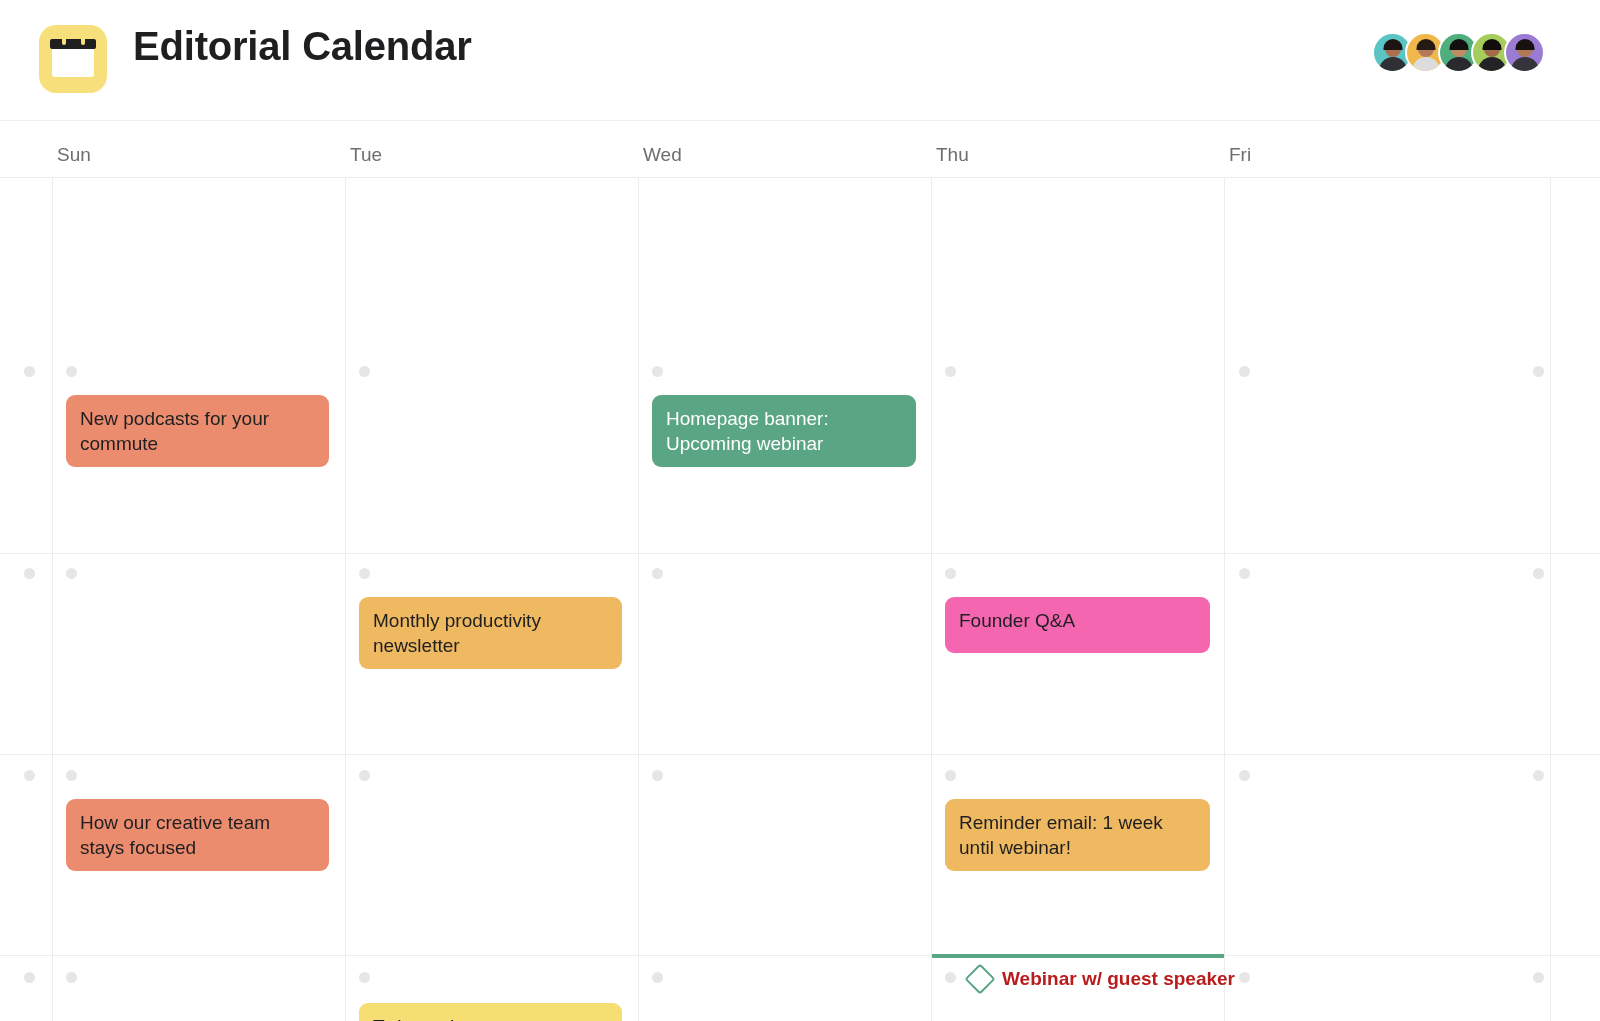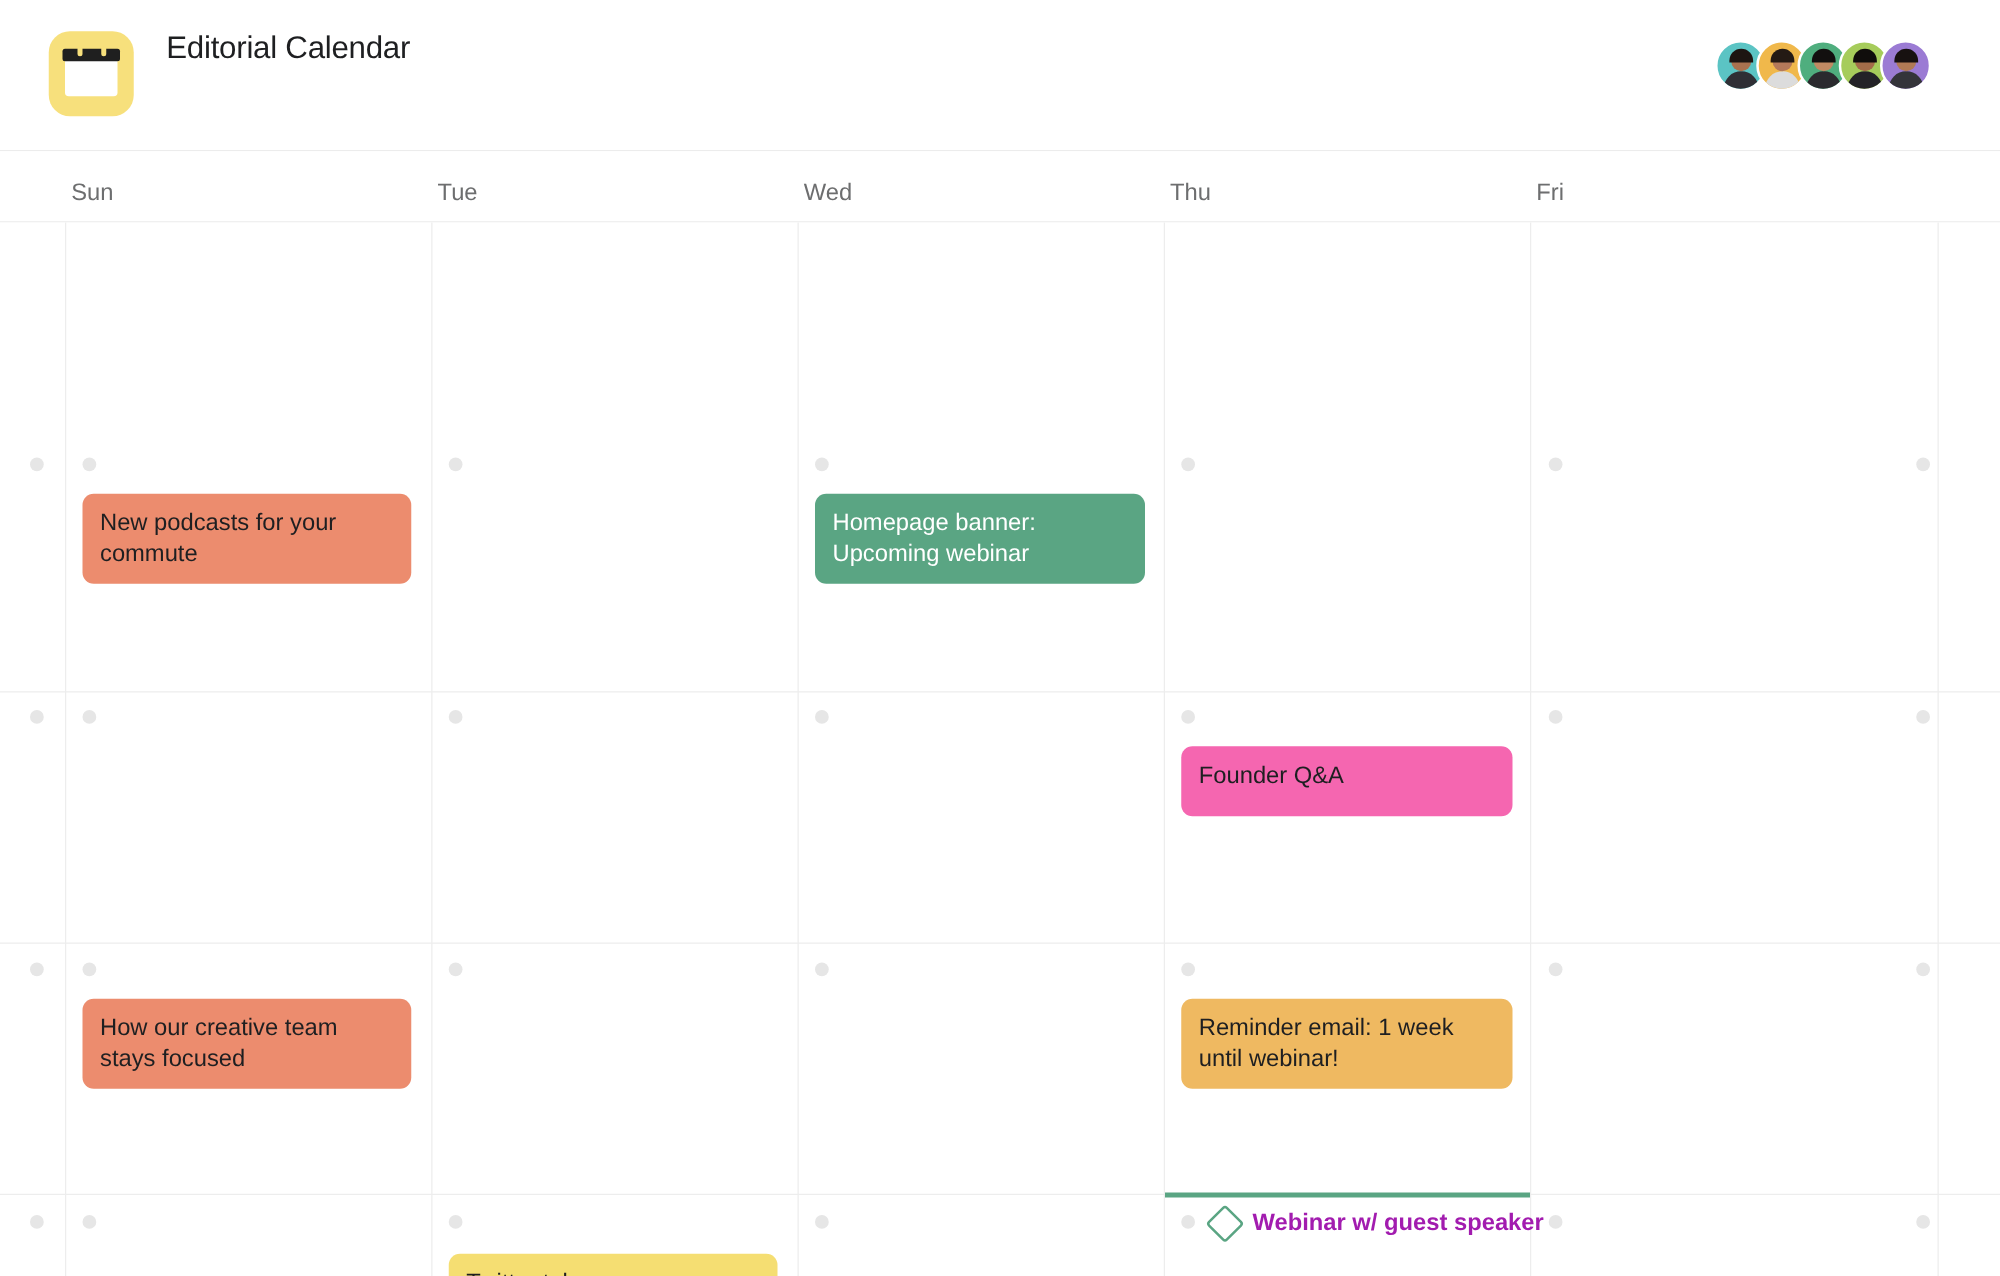--- a/index.html
+++ b/index.html
@@ -62,22 +62,22 @@
     background: #F7E07C;
     border-radius: 2px;
   }
   .project-icon .ring.r1 { left: 23px; }
   .project-icon .ring.r2 { left: 42px; }
 
   .title {
     position: absolute;
     left: 133px;
     top: 24px;
-    font-size: 25px;
-    font-weight: 400;
+    font-size: 40px;
+    font-weight: 700;
     color: #1e1f21;
     letter-spacing: -0.2px;
     white-space: nowrap;
   }
 
   .tabs {
     position: absolute;
     left: 133px;
     top: 72px;
     display: flex;
@@ -227,21 +227,21 @@
     width: 22px;
     height: 22px;
     transform: rotate(45deg);
     border: 2px solid #5AA583;
     border-radius: 3px;
     flex: 0 0 auto;
   }
   .milestone .mlabel {
     font-size: 19px;
     font-weight: bold;
-    color: #a21caf;
+    color: #b91c1c;
     white-space: nowrap;
   }
 </style>
 </head>
 <body>
 
 <div id="app">
 
   <div class="header">
 
@@ -325,20 +325,21 @@
       <div class="cell-dot" style="left: 1533px; top: 592px;"></div>
       <div class="cell-dot" style="left: 24px; top: 794px;"></div>
       <div class="cell-dot" style="left: 66px; top: 794px;"></div>
       <div class="cell-dot" style="left: 359px; top: 794px;"></div>
       <div class="cell-dot" style="left: 652px; top: 794px;"></div>
       <div class="cell-dot" style="left: 945px; top: 794px;"></div>
       <div class="cell-dot" style="left: 1239px; top: 794px;"></div>
       <div class="cell-dot" style="left: 1533px; top: 794px;"></div>
       <div class="event" style="left: 66px; top: 217px; width: 263px; min-height: 56px; background: rgb(236, 140, 110);">New podcasts for your commute</div>
       <div class="event light-text" style="left: 652px; top: 217px; width: 264px; min-height: 56px; background: rgb(90, 165, 131);">Homepage banner: Upcoming webinar</div>
+      <div class="event" style="left: 359px; top: 419px; width: 263px; min-height: 56px; background: rgb(239, 185, 97);">Monthly productivity newsletter</div>
       <div class="event" style="left: 945px; top: 419px; width: 265px; min-height: 56px; background: rgb(245, 102, 176);">Founder Q&amp;A</div>
       <div class="event" style="left: 66px; top: 621px; width: 263px; min-height: 56px; background: rgb(236, 140, 110);">How our creative team stays focused</div>
       <div class="event" style="left: 945px; top: 621px; width: 265px; min-height: 56px; background: rgb(239, 185, 97);">Reminder email: 1 week until webinar!</div>
       <div class="event" style="left: 359px; top: 825px; width: 263px; min-height: 52px; background: rgb(245, 222, 114);">Twitter takeover</div>
       <div class="milestone-bar" style="left: 932px; top: 776px; width: 292px; background: rgb(90, 165, 131);"></div>
       <div class="milestone" style="left: 969px; top: 790px;">
         <div class="diamond" style="border-color: rgb(90, 165, 131);"></div>
         <div class="mlabel">Webinar w/ guest speaker</div>
       </div>
     </div>

